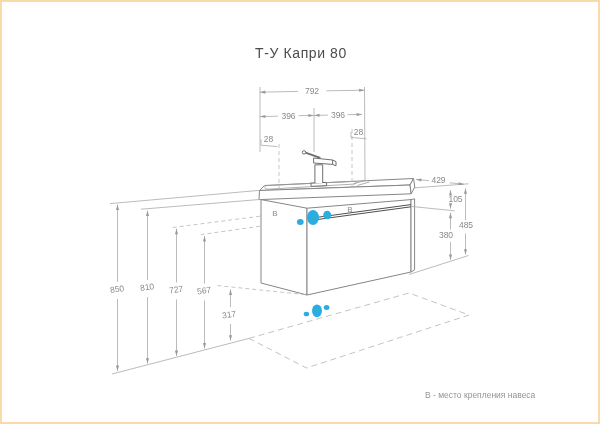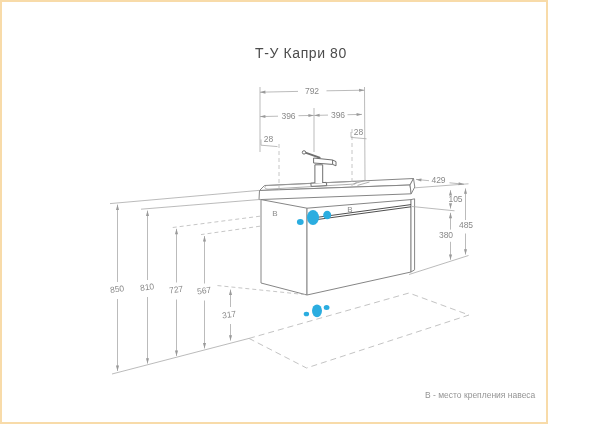--- a/index.html
+++ b/index.html
@@ -1,16 +1,16 @@
 <!DOCTYPE html>
 <html><head>
 <meta charset="utf-8">
 <style>
   html,body{margin:0;padding:0;background:#fff;}
-  .frame{position:relative;width:548px;height:424px;box-sizing:border-box;
+  .frame{position:relative;width:600px;height:424px;box-sizing:border-box;
          border:2px solid #f8dba9;background:#fff;overflow:hidden;
          font-family:"Liberation Sans", sans-serif;padding-left:20px;}
   svg{position:absolute;left:0;top:0;}
   .thin   {stroke:#aaaaaa;stroke-width:.8;fill:none;}
   .dash   {stroke:#b8b8b8;stroke-width:.8;fill:none;stroke-dasharray:4 3;}
   .dashL  {stroke:#bcbcbc;stroke-width:.9;fill:none;stroke-dasharray:6 4;}
   .furn   {stroke:#868686;stroke-width:1;fill:#ffffff;stroke-linejoin:round;}
   .furnln {stroke:#9a9a9a;stroke-width:.8;fill:none;}
   .dark   {stroke:#4f4f4f;stroke-width:1;fill:none;}
   .dimtxt {font-size:8.5px;fill:#898989;text-anchor:middle;}

